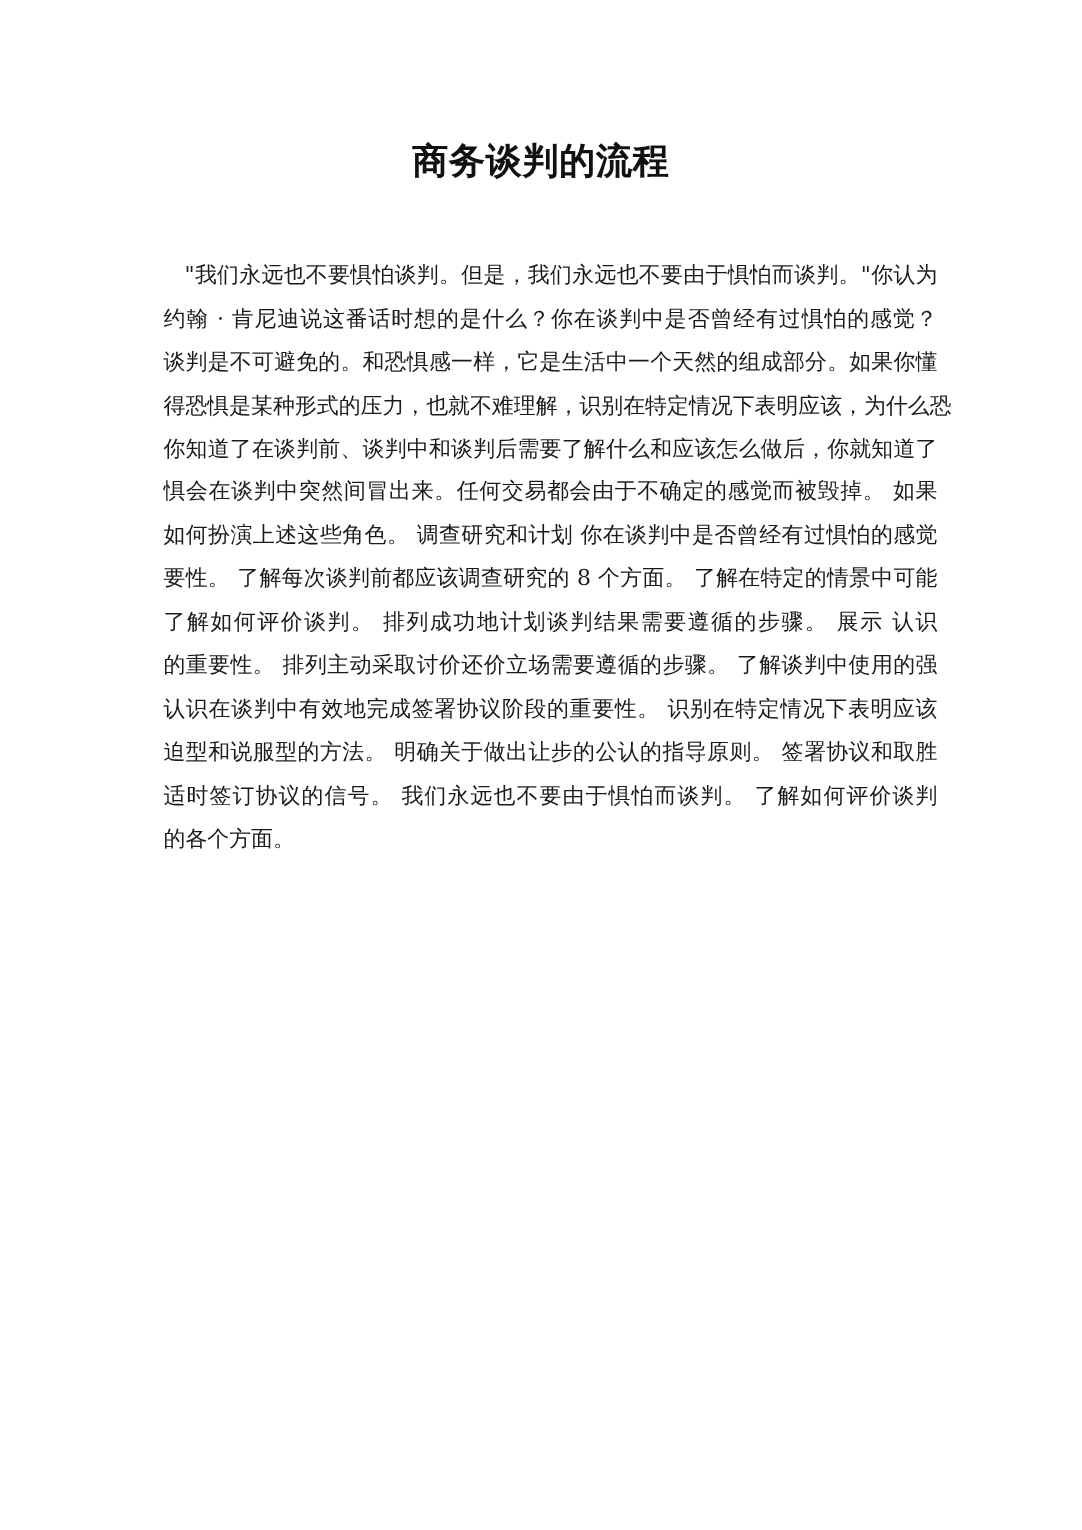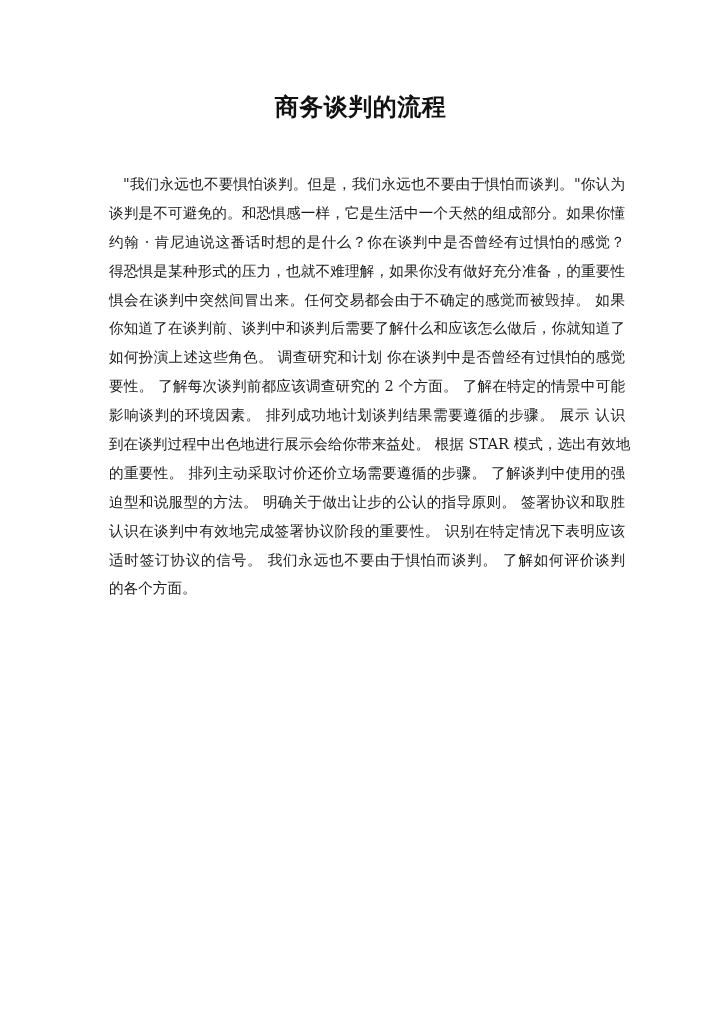--- a/index.html
+++ b/index.html
@@ -22,28 +22,27 @@
   }
   .line.last { text-align-last: left; }
 </style>
 </head>
 <body>
 
 <div class="page">
   <div class="title">商务谈判的流程</div>
   <div class="body">
     <div class="line" style="padding-left:14px;"> "我们永远也不要惧怕谈判。但是，我们永远也不要由于惧怕而谈判。"你认为</div>
+    <div class="line">约翰 · 肯尼迪说这番话时想的是什么？你在谈判中是否曾经有过惧怕的感觉？</div>
     <div class="line">谈判是不可避免的。和恐惧感一样，它是生活中一个天然的组成部分。如果你懂</div>
-    <div class="line">约翰 · 肯尼迪说这番话时想的是什么？你在谈判中是否曾经有过惧怕的感觉？</div>
-    <div class="line">得恐惧是某种形式的压力，也就不难理解，如果你没有做好充分准备，的重要性</div>
+    <div class="line">得恐惧是某种形式的压力，也就不难理解，识别在特定情况下表明应该，为什么恐</div>
+    <div class="line">你知道了在谈判前、谈判中和谈判后需要了解什么和应该怎么做后，你就知道了</div>
     <div class="line">惧会在谈判中突然间冒出来。任何交易都会由于不确定的感觉而被毁掉。 如果</div>
-    <div class="line">你知道了在谈判前、谈判中和谈判后需要了解什么和应该怎么做后，你就知道了</div>
     <div class="line">如何扮演上述这些角色。 调查研究和计划 你在谈判中是否曾经有过惧怕的感觉</div>
-    <div class="line">要性。 了解每次谈判前都应该调查研究的 2 个方面。 了解在特定的情景中可能</div>
-    <div class="line">影响谈判的环境因素。 排列成功地计划谈判结果需要遵循的步骤。 展示 认识</div>
-    <div class="line">到在谈判过程中出色地进行展示会给你带来益处。 根据 STAR 模式，选出有效地</div>
+    <div class="line">要性。 了解每次谈判前都应该调查研究的 8 个方面。 了解在特定的情景中可能</div>
+    <div class="line">了解如何评价谈判。 排列成功地计划谈判结果需要遵循的步骤。 展示 认识</div>
     <div class="line">的重要性。 排列主动采取讨价还价立场需要遵循的步骤。 了解谈判中使用的强</div>
+    <div class="line">认识在谈判中有效地完成签署协议阶段的重要性。 识别在特定情况下表明应该</div>
     <div class="line">迫型和说服型的方法。 明确关于做出让步的公认的指导原则。 签署协议和取胜</div>
-    <div class="line">认识在谈判中有效地完成签署协议阶段的重要性。 识别在特定情况下表明应该</div>
     <div class="line">适时签订协议的信号。 我们永远也不要由于惧怕而谈判。 了解如何评价谈判</div>
     <div class="line last">的各个方面。</div>
   </div>
 </div>
 
 </body></html>

